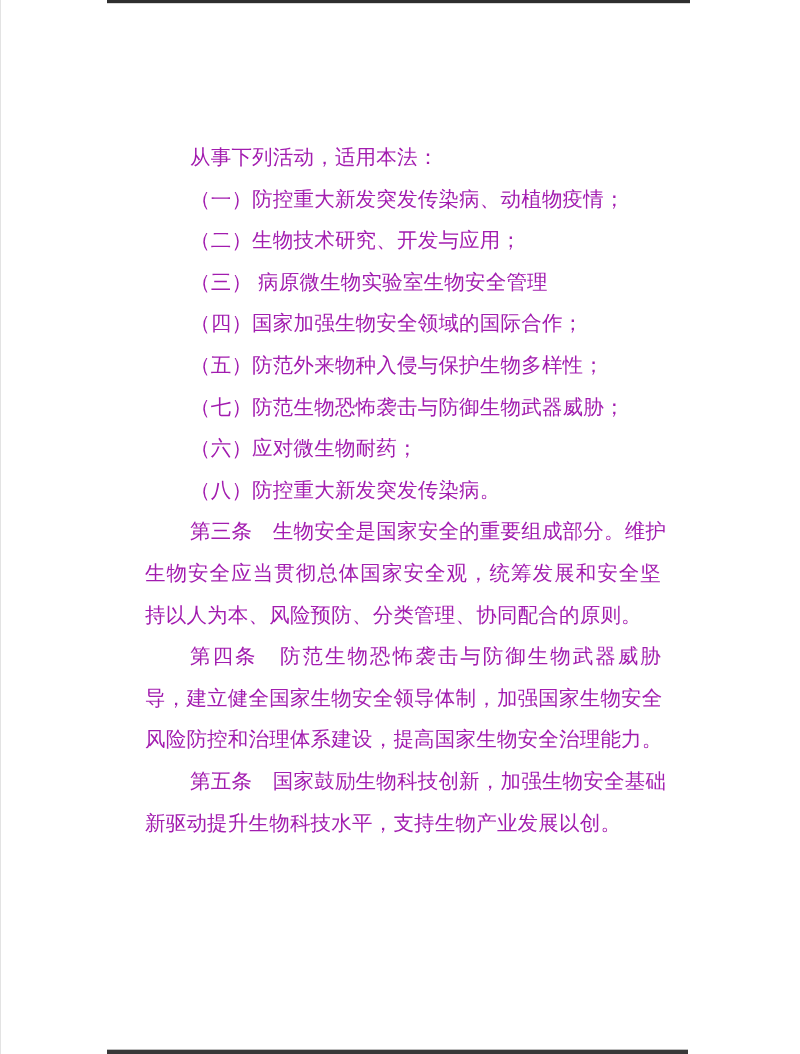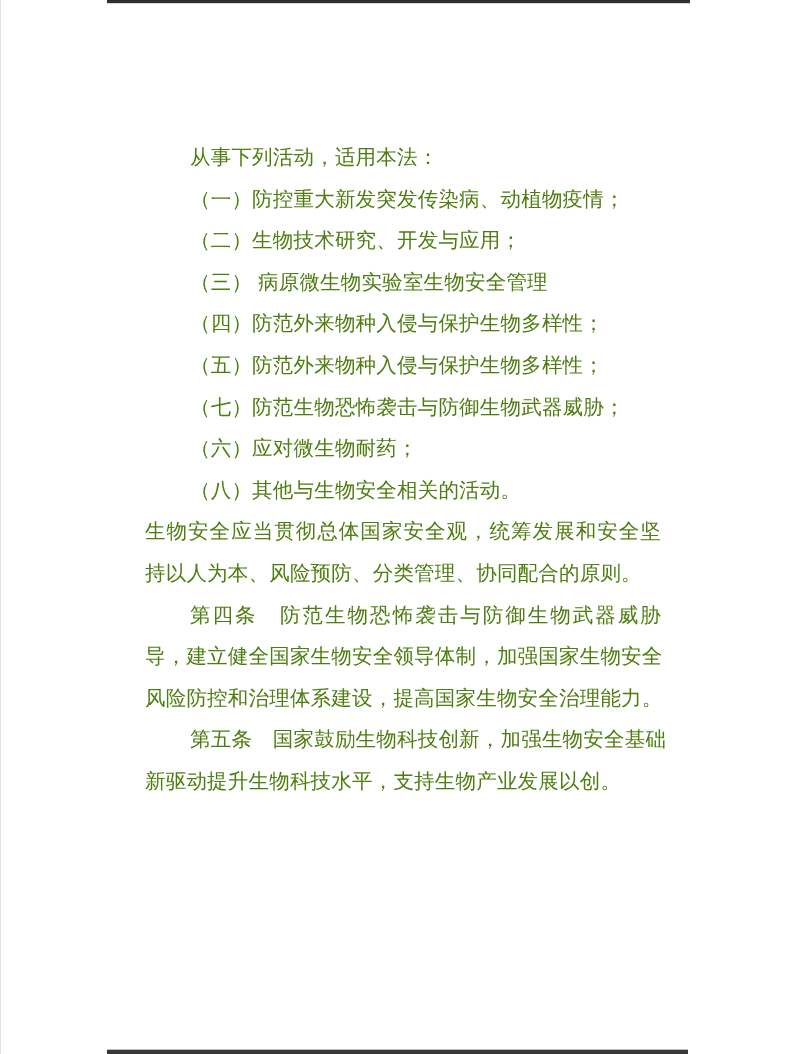--- a/index.html
+++ b/index.html
@@ -35,21 +35,21 @@
     left: 107px; top: 1049px;
     width: 581px; height: 4px;
     border-top: 1px solid #bcbcbc;
     background: #383838;
   }
   .text-block {
     position: absolute;
     left: 145px;
     top: 136px;
     width: 516px;
-    color: #4d7c0f;
+    color: #a21caf;
     font-size: 20.5px;
     line-height: 41.6px;
     letter-spacing: 0.2px;
   }
   .line {
     white-space: nowrap;
     text-align: left;
     height: 41.6px;
   }
   .line.indent {
@@ -65,25 +65,26 @@
 <body>
 
 <div class="viewer-left-edge"></div>
 <div class="page-edge-top"></div>
 
 <div class="text-block">
   <div class="line indent">从事下列活动，适用本法：</div>
   <div class="line indent">（一）防控重大新发突发传染病、动植物疫情；</div>
   <div class="line indent">（二）生物技术研究、开发与应用；</div>
   <div class="line indent">（三） 病原微生物实验室生物安全管理</div>
-  <div class="line indent">（四）防范外来物种入侵与保护生物多样性；</div>
+  <div class="line indent">（四）国家加强生物安全领域的国际合作；</div>
   <div class="line indent">（五）防范外来物种入侵与保护生物多样性；</div>
   <div class="line indent">（七）防范生物恐怖袭击与防御生物武器威胁；</div>
   <div class="line indent">（六）应对微生物耐药；</div>
-  <div class="line indent">（八）其他与生物安全相关的活动。</div>
+  <div class="line indent">（八）防控重大新发突发传染病。</div>
+  <div class="line indent fill">第三条　生物安全是国家安全的重要组成部分。维护</div>
   <div class="line fill">生物安全应当贯彻总体国家安全观，统筹发展和安全坚</div>
   <div class="line">持以人为本、风险预防、分类管理、协同配合的原则。</div>
   <div class="line indent fill">第四条　防范生物恐怖袭击与防御生物武器威胁</div>
   <div class="line fill">导，建立健全国家生物安全领导体制，加强国家生物安全</div>
   <div class="line fill">风险防控和治理体系建设，提高国家生物安全治理能力。</div>
   <div class="line indent fill">第五条　国家鼓励生物科技创新，加强生物安全基础</div>
   <div class="line">新驱动提升生物科技水平，支持生物产业发展以创。</div>
 </div>
 
 <div class="page-edge-bottom"></div>

